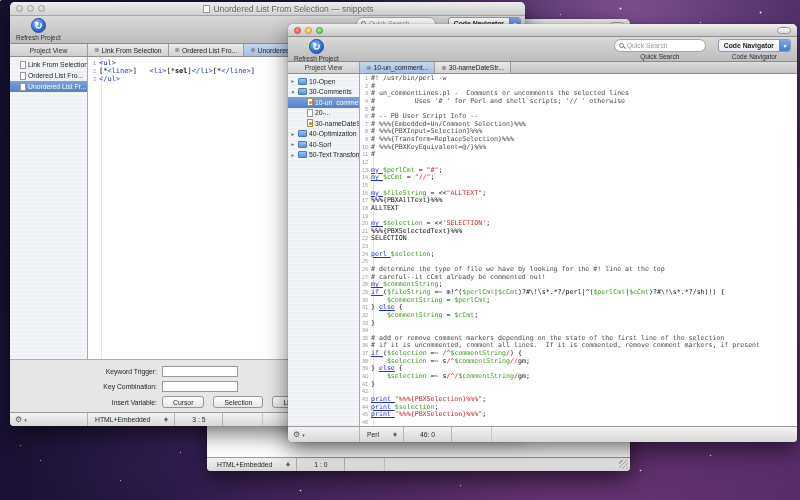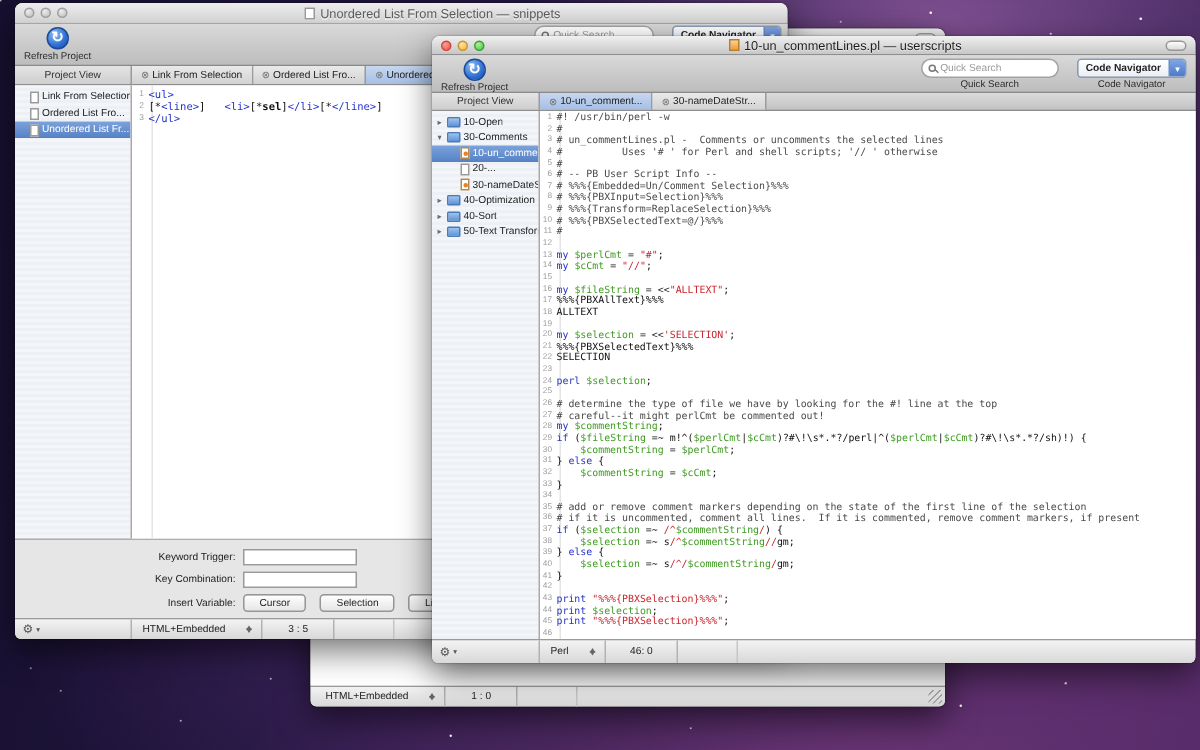--- a/index.html
+++ b/index.html
@@ -93,21 +93,21 @@
   .code { position:relative; }
   .cl { display:flex; }
   .ln { width:11px; padding-right:3px; text-align:right; color:#9b9b9b; flex:0 0 auto; }
   .ct { white-space:pre; font-family:"DejaVu Sans Mono", monospace; }
   .back-code .cl { height:8px; line-height:8px; }
   .back-code .ln { font-size:5.6px; }
   .back-code .ct { font-size:7px; }
   .front-code .cl { height:7.65px; line-height:7.65px; }
   .front-code .ln { font-size:5.5px; }
   .front-code .ct { font-size:6.6px; }
-  .sg-k { color:var(--col-keyword); } .sg-v { color:var(--col-variable); } .sg-s { color:var(--col-string); }
+  .sg-k { color:var(--col-keyword);text-decoration:underline; } .sg-v { color:var(--col-variable); } .sg-s { color:var(--col-string); }
   .sg-c { color:var(--col-comment); } .sg-p { color:var(--col-plain); } .sg-t { color:var(--col-tag); }
   .sg-b { color:var(--col-plain); font-weight:bold; }
 
   
   .fp { flex:0 0 auto; background:#e6e6e6; border-top:1px solid #adadad; padding:6px 0 4px; display:flex; flex-direction:column; gap:4px; }
   .frow { display:flex; align-items:center; }
   .flabel { width:152px; text-align:right; padding-right:5px; font-size:6.8px; color:#1e1e1e; flex:0 0 auto; }
   .finput { width:76px; height:11px; border:1px solid #9a9a9a; background:#fff; font-size:6.8px; padding:0 2px; }
   .fbtns { display:flex; gap:9px; }
   .fbtn { height:12px; padding:0 10px; display:flex; align-items:center; font-size:6.8px; color:#1e1e1e;
@@ -311,24 +311,20 @@
     </div>
   </div>
 
   <div class="window" id="front-window">
     <div class="tb">
       <div class="lights">
         <span class="light red"></span>
         <span class="light yellow"></span>
         <span class="light green"></span>
       </div>
-      <div class="wtitle">
-        <span class="proxy orange"></span>
-        <span>10-un_commentLines.pl — userscripts</span>
-      </div>
       <div class="lozenge"></div>
     </div>
     <div class="toolbar">
       <div class="tool-refresh">
         <div class="ricon">↻</div>
         <div class="tlbl">Refresh Project</div>
       </div>
       <div class="tright">
         <div class="titem">
           <div class="spill">
@@ -435,21 +431,21 @@
             <div class="cl">
               <span class="ln">8</span>
               <span class="ct"><span class="sg-c"># %%%{PBXInput=Selection}%%%</span></span>
             </div>
             <div class="cl">
               <span class="ln">9</span>
               <span class="ct"><span class="sg-c"># %%%{Transform=ReplaceSelection}%%%</span></span>
             </div>
             <div class="cl">
               <span class="ln">10</span>
-              <span class="ct"><span class="sg-c"># %%%{PBXSelectedText=@/}%%%</span></span>
+              <span class="ct"><span class="sg-c"># %%%{PBXKeyEquivalent=@/}%%%</span></span>
             </div>
             <div class="cl">
               <span class="ln">11</span>
               <span class="ct"><span class="sg-c">#</span></span>
             </div>
             <div class="cl">
               <span class="ln">12</span>
               <span class="ct"></span>
             </div>
             <div class="cl">
@@ -503,21 +499,21 @@
             <div class="cl">
               <span class="ln">25</span>
               <span class="ct"></span>
             </div>
             <div class="cl">
               <span class="ln">26</span>
               <span class="ct"><span class="sg-c"># determine the type of file we have by looking for the #! line at the top</span></span>
             </div>
             <div class="cl">
               <span class="ln">27</span>
-              <span class="ct"><span class="sg-c"># careful--it might perlCmt be commented out!</span></span>
+              <span class="ct"><span class="sg-c"># careful--it cCmt already be commented out!</span></span>
             </div>
             <div class="cl">
               <span class="ln">28</span>
               <span class="ct"><span class="sg-k">my </span><span class="sg-v">$commentString</span><span class="sg-p">;</span></span>
             </div>
             <div class="cl">
               <span class="ln">29</span>
               <span class="ct"><span class="sg-k">if </span><span class="sg-p">(</span><span class="sg-v">$fileString</span><span class="sg-p"> =~ m!^(</span><span class="sg-v">$perlCmt</span><span class="sg-p">|</span><span class="sg-v">$cCmt</span><span class="sg-p">)?#\!\s*.*?/perl|^(</span><span class="sg-v">$perlCmt</span><span class="sg-p">|</span><span class="sg-v">$cCmt</span><span class="sg-p">)?#\!\s*.*?/sh)!) {</span></span>
             </div>
             <div class="cl">

